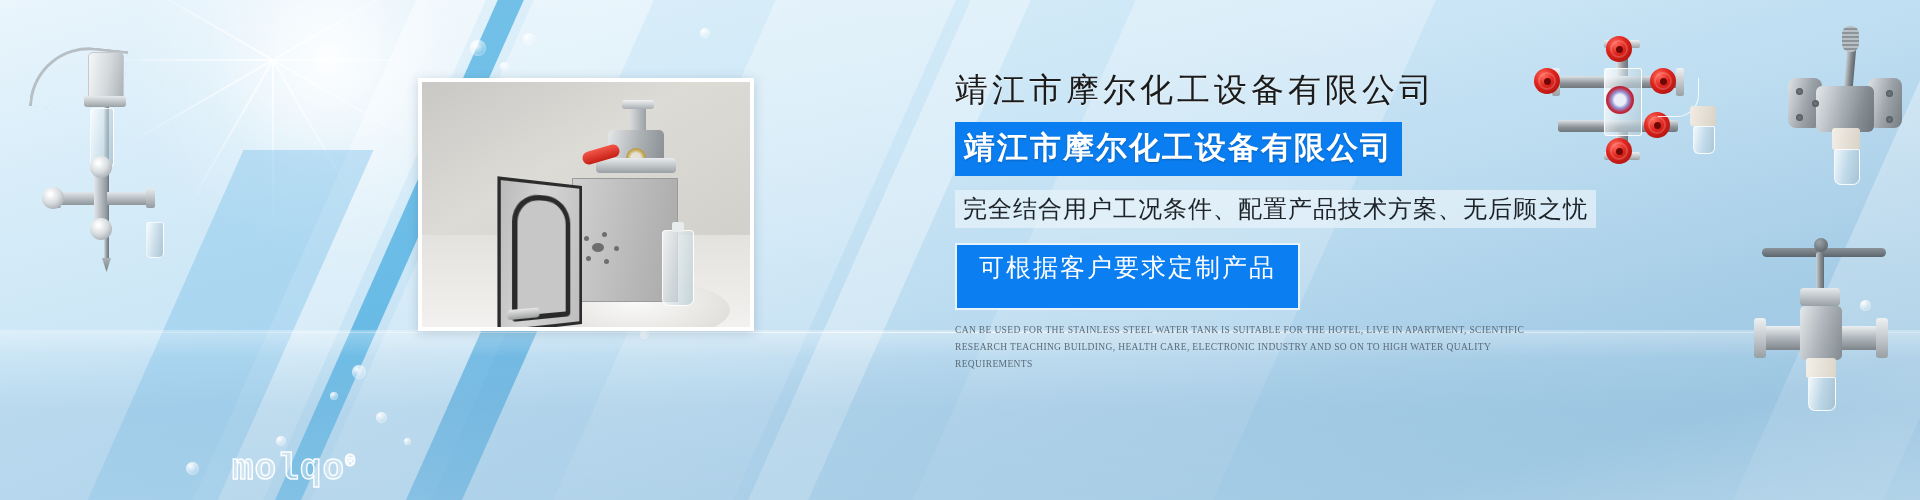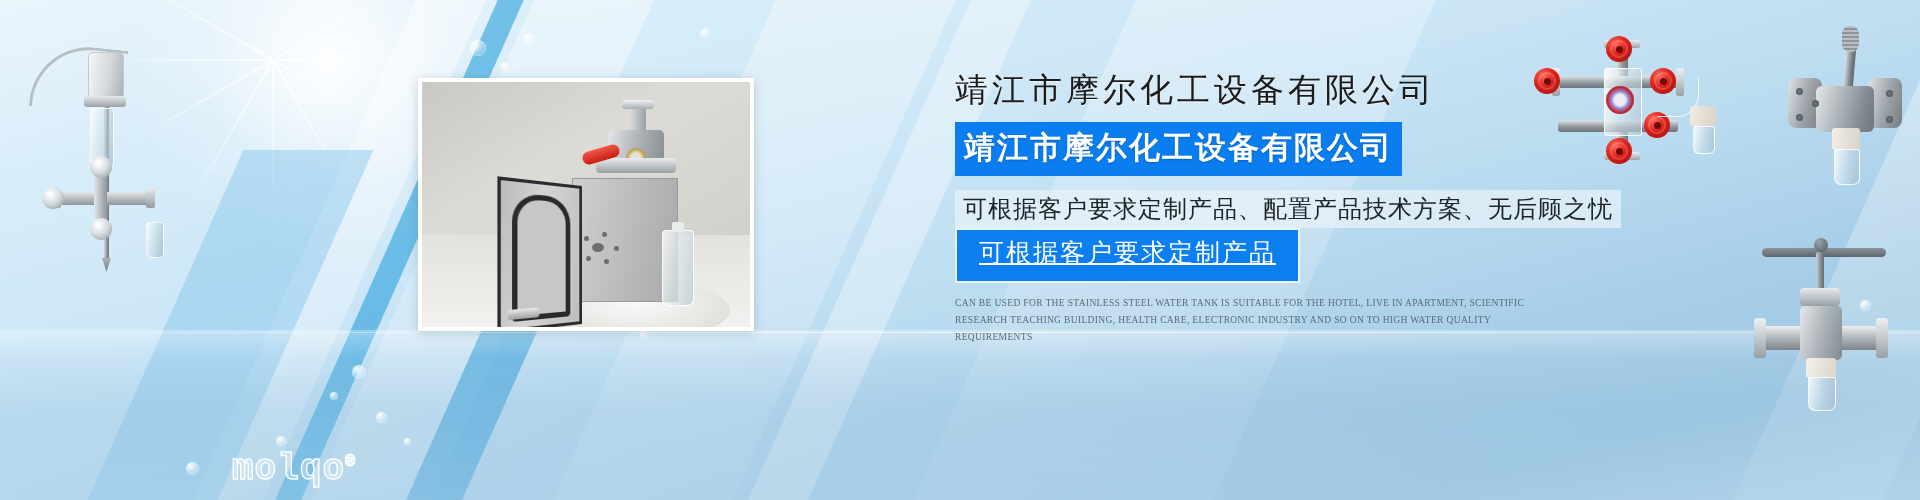--- a/index.html
+++ b/index.html
@@ -142,22 +142,22 @@
     display:inline-block;margin-top:14px;background:#0a7ef0;
     color:#fff;font-size:31px;font-weight:bold;letter-spacing:2px;
     padding:5px 9px 7px;white-space:nowrap;
     text-shadow:0 1px 2px rgba(0,40,90,.35);
   }
   .subline{
     display:inline-block;margin-top:14px;background:rgba(232,243,250,.72);
     color:#1d2328;font-size:24px;letter-spacing:1px;padding:3px 8px;white-space:nowrap;
   }
   .cta{
-    display:inline-block;background:#0b7ff2;border:2px solid #e8f3fb;
-    color:#fff;font-size:25px;letter-spacing:2px;padding:6px 22px 12px;white-space:nowrap;text-decoration:underline;
+    display:inline-block;margin-top:15px;background:#0b7ff2;border:2px solid #e8f3fb;
+    color:#fff;font-size:25px;letter-spacing:2px;padding:6px 22px 24px;white-space:nowrap;
   }
   .eng{
     margin-top:12px;width:600px;color:#5b6b78;
     font-family:"Liberation Serif","DejaVu Serif",serif;
     font-size:9.5px;line-height:1.75;letter-spacing:.35px;
     text-transform:uppercase;
   }
 
   
   .watermark{
@@ -321,21 +321,21 @@
     <div class="gv-body"></div>
     <div class="gv-flange-l"></div>
     <div class="gv-flange-r"></div>
     <div class="gv-neck"></div>
     <div class="gv-glass"></div>
   </div>
 
   <div class="text-block">
     <div class="company-name">靖江市摩尔化工设备有限公司</div>
     <div><span class="headline">靖江市摩尔化工设备有限公司</span></div>
-    <div><span class="subline">可根据客户要求定制产品、配置产品技术方案、无后顾之忧</span></div>
+    <div><span class="subline">完全结合用户工况条件、配置产品技术方案、无后顾之忧</span></div>
     <div><span class="cta">可根据客户要求定制产品</span></div>
     <div class="eng">CAN BE USED FOR THE STAINLESS STEEL WATER TANK IS SUITABLE FOR THE HOTEL, LIVE IN APARTMENT, SCIENTIFIC RESEARCH TEACHING BUILDING, HEALTH CARE, ELECTRONIC INDUSTRY AND SO ON TO HIGH WATER QUALITY REQUIREMENTS</div>
   </div>
 
   <div class="watermark">
     <span>molqo</span><sup>®</sup>
   </div>
 
 </div>
 

